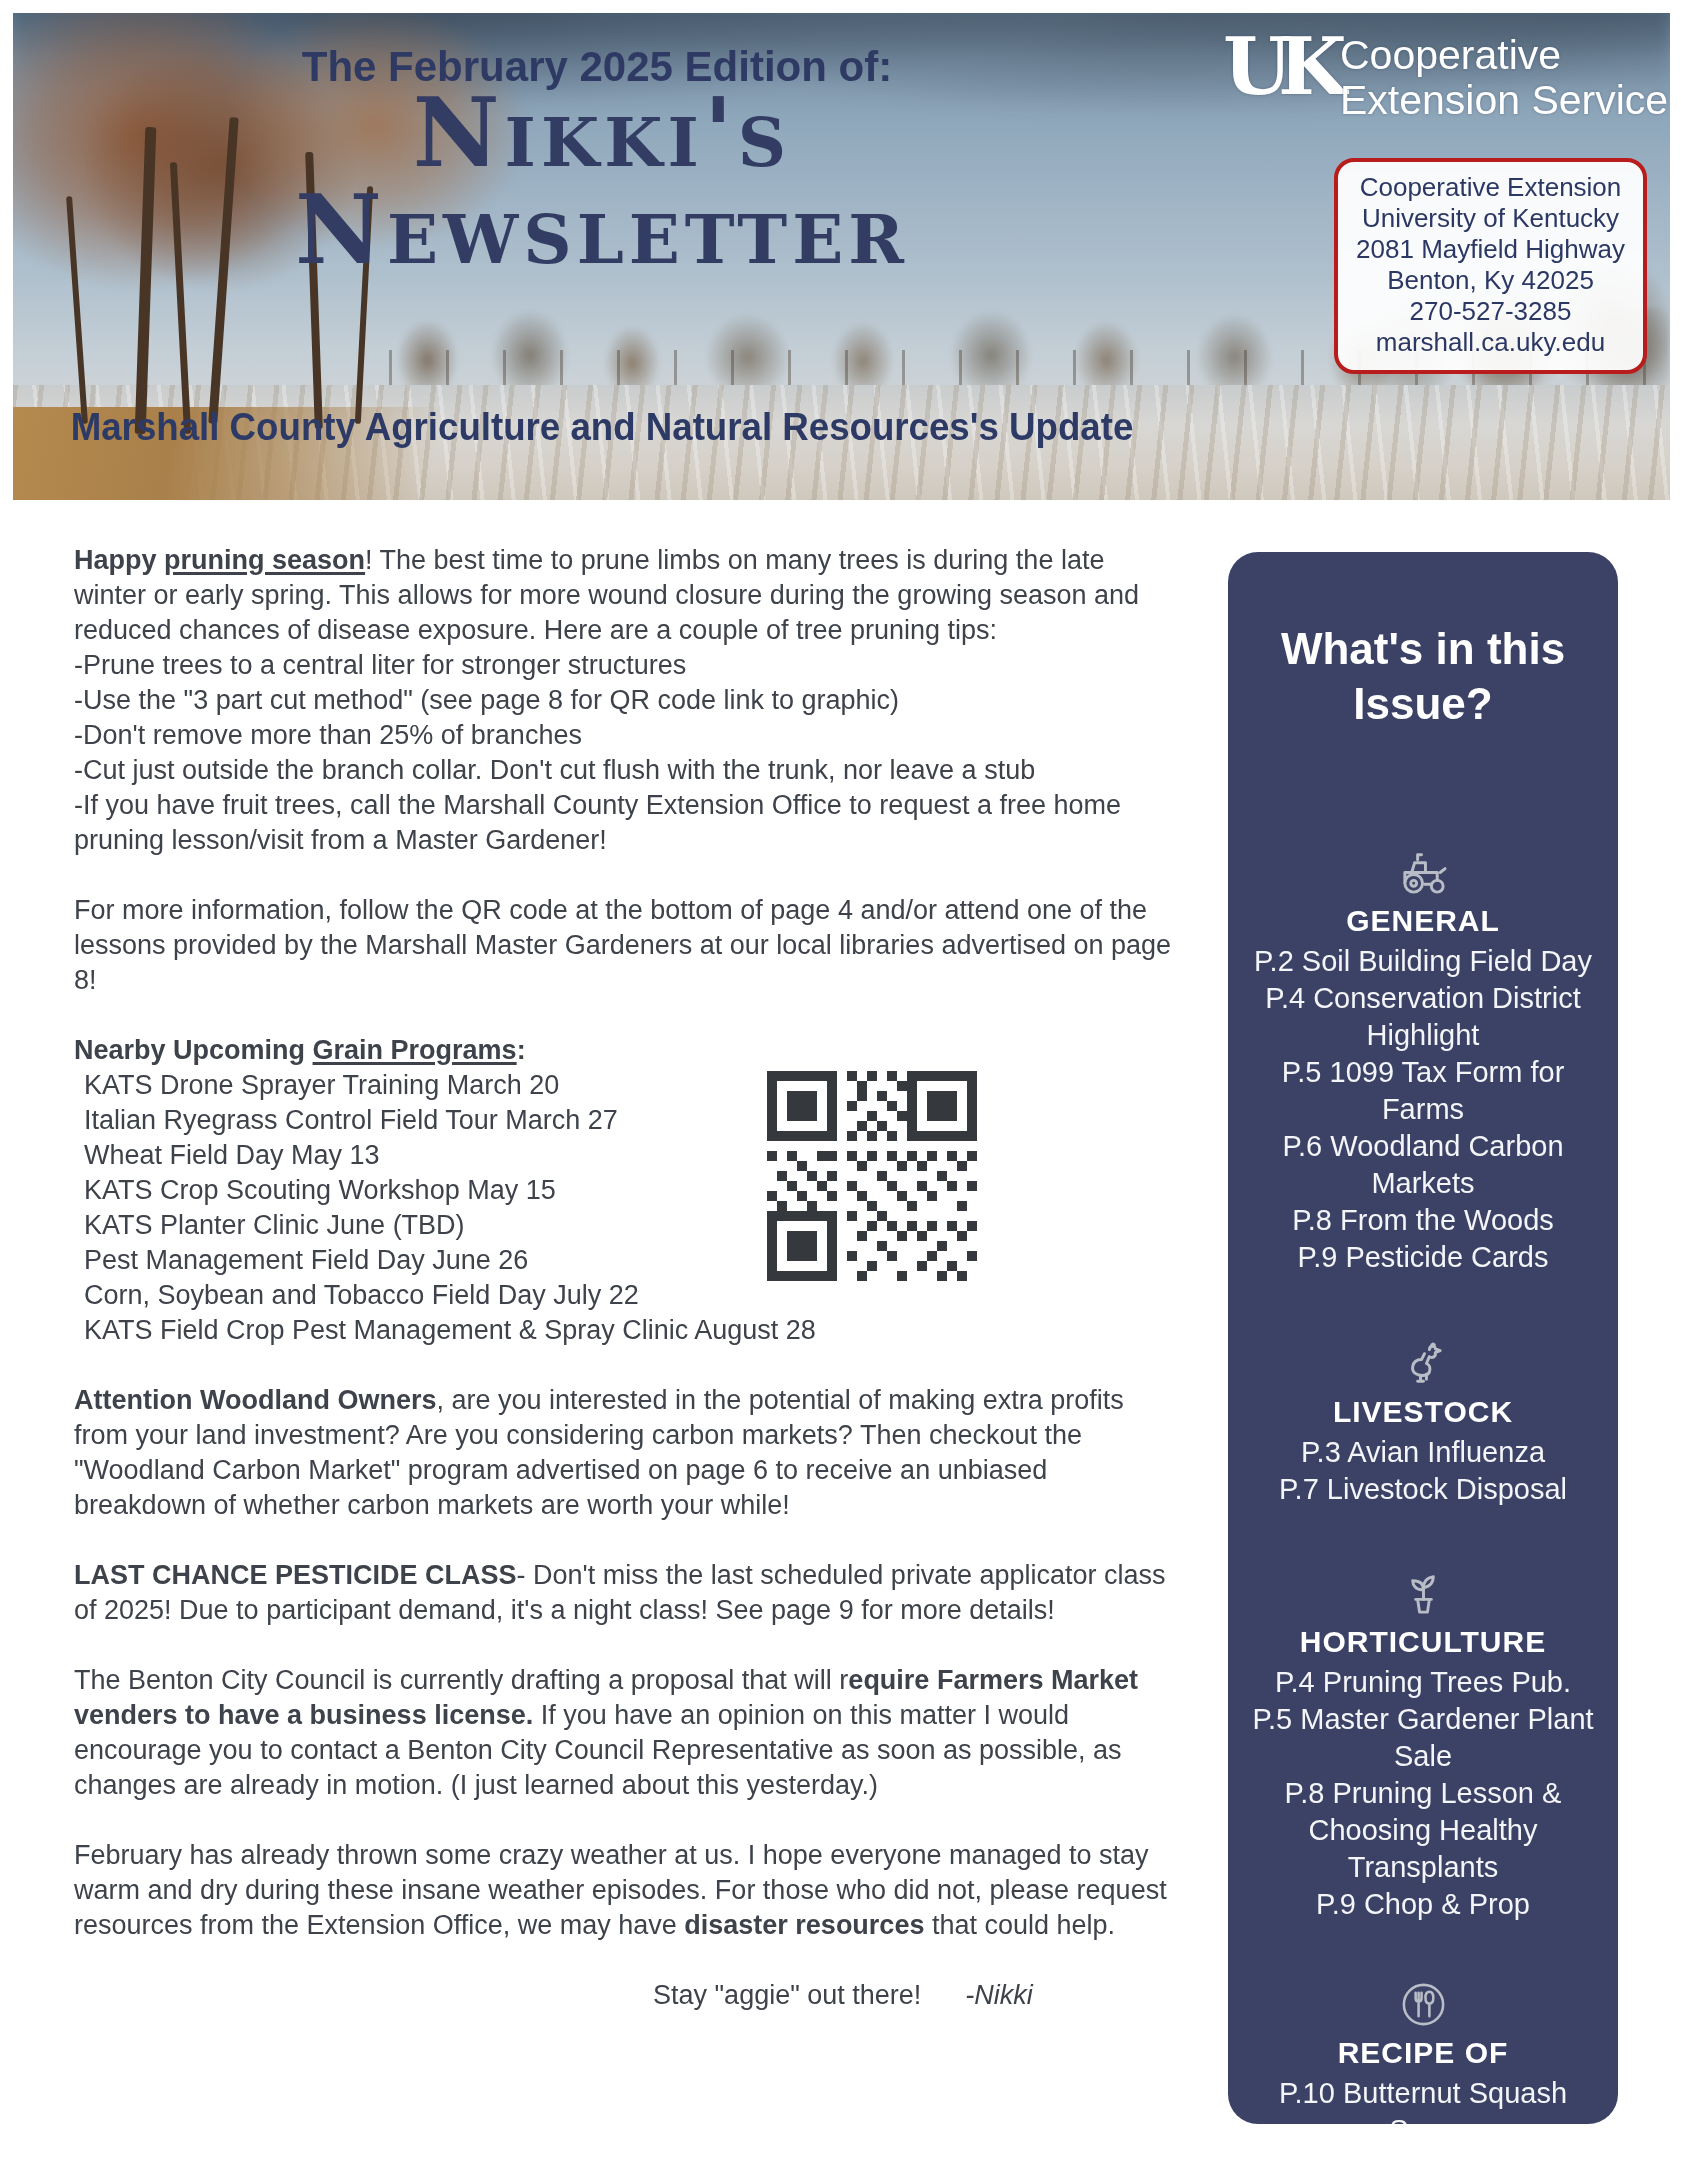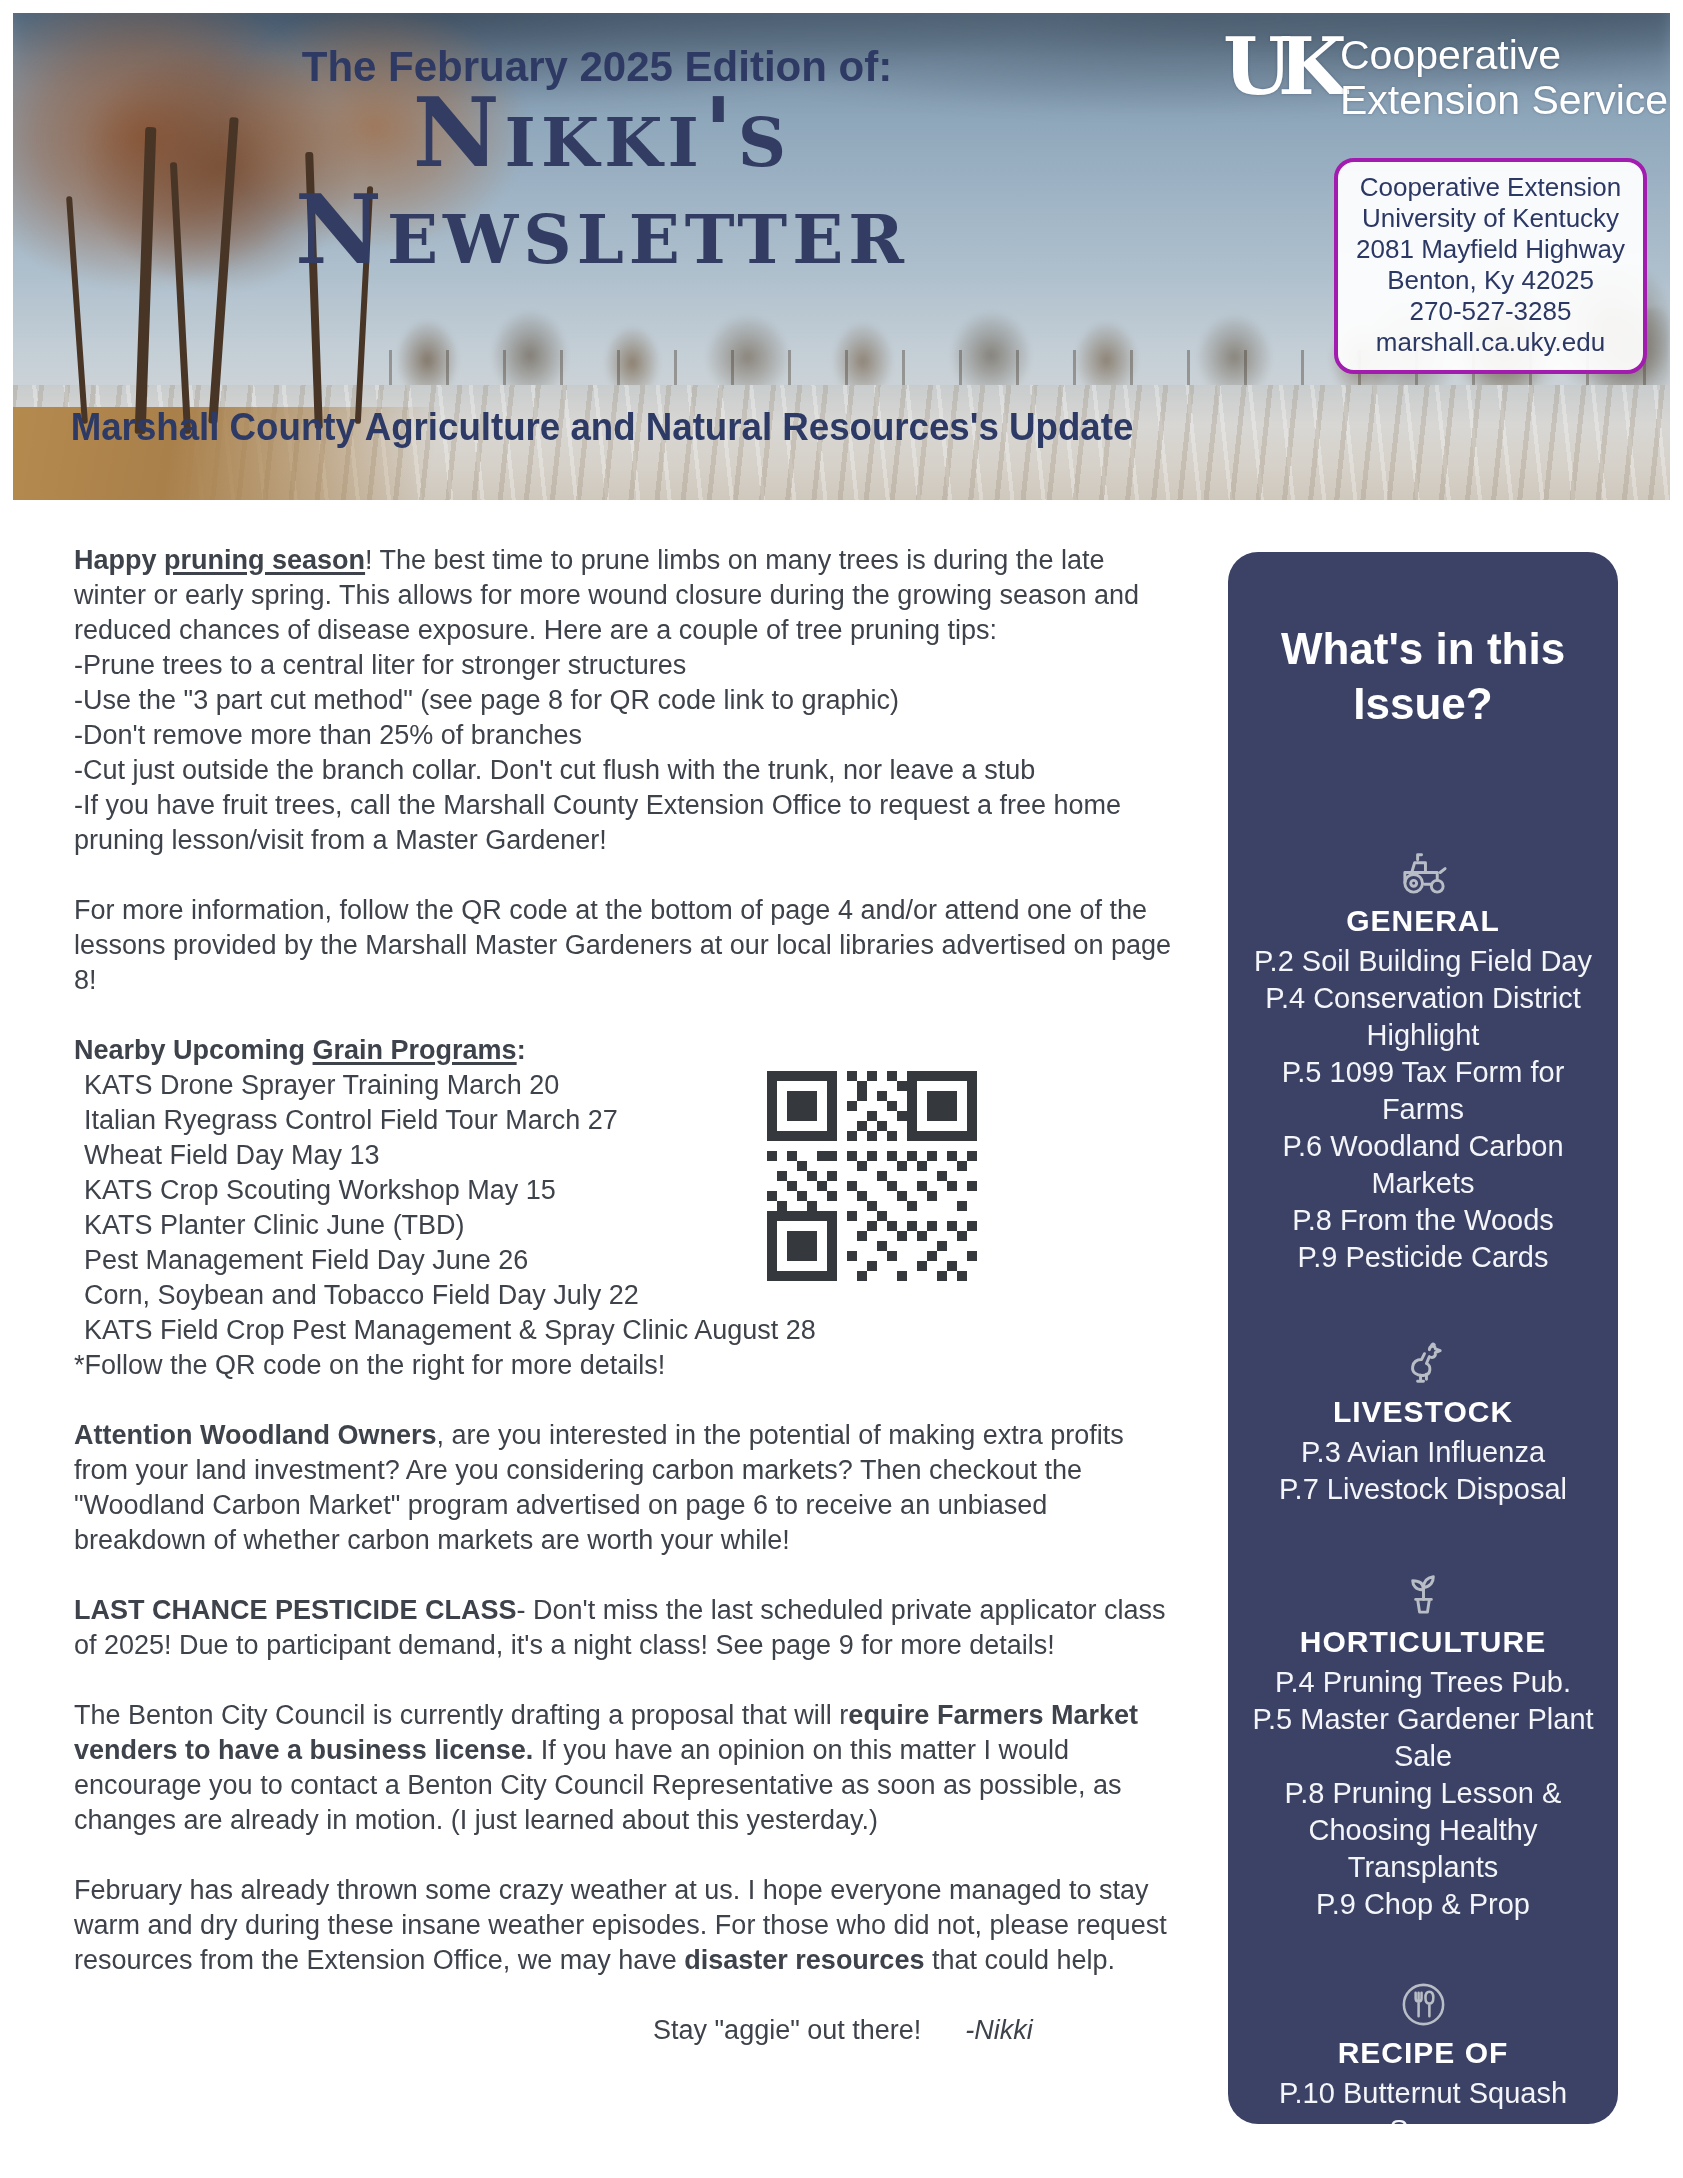--- a/index.html
+++ b/index.html
@@ -62,21 +62,21 @@
   .subtitle{position:absolute;left:0;top:392px;width:1178px;text-align:center;
     font-size:39px;line-height:44px;font-weight:700;color:#2d3a66;
     transform:scaleX(.94);transform-origin:50% 50%;}
 
   .uk-brand{position:absolute;left:1210px;top:14px;display:flex;color:#ffffff;}
   .uk-mark{font-family:"DejaVu Serif",serif;font-weight:700;font-size:79px;line-height:79px;
     letter-spacing:-14px;text-shadow:0 0 3px rgba(44,62,92,.45);width:117px;}
   .org{font-family:Liberation Sans, sans-serif;font-size:41px;line-height:45px;margin-top:6px;
     text-shadow:0 0 3px rgba(44,62,92,.4);}
   .addr{position:absolute;left:1321px;top:145px;width:297px;background:rgba(255,255,255,.93);
-    border:4px solid #a21caf;border-radius:20px;padding:10px 4px 12px 4px;text-align:center;
+    border:4px solid #b91c1c;border-radius:20px;padding:10px 4px 12px 4px;text-align:center;
     color:#2c3864;font-size:26px;line-height:31px;}
 
   
   .article{position:absolute;left:74px;top:543px;width:1109px;color:#3e424a;
     font-size:27px;line-height:35px;}
   .para{margin:0 0 35px 0;}
   .b{font-weight:700;}
   .u{text-decoration:underline;text-decoration-thickness:2.5px;text-underline-offset:3px;}
   .grain{position:relative;margin-bottom:35px;}
   .events{padding-left:10px;}
@@ -166,21 +166,20 @@
       <div class="events">
           <div class="event-line">KATS Drone Sprayer Training March 20</div>
           <div class="event-line">Italian Ryegrass Control Field Tour March 27</div>
           <div class="event-line">Wheat Field Day May 13</div>
           <div class="event-line">KATS Crop Scouting Workshop May 15</div>
           <div class="event-line">KATS Planter Clinic June (TBD)</div>
           <div class="event-line">Pest Management Field Day June 26</div>
           <div class="event-line">Corn, Soybean and Tobacco Field Day July 22</div>
           <div class="event-line">KATS Field Crop Pest Management &amp; Spray Clinic August 28</div>
         </div>
-      <div>*Follow the QR code on the right for more details!</div>
 
       <svg class="qr" viewBox="0 0 21 21" shape-rendering="crispEdges">
         <rect x="0" y="0" width="21" height="21" fill="#ffffff"></rect>
         <g fill="#35383d">
           <rect x="0" y="0" width="7" height="7"></rect>
             <rect x="14" y="0" width="7" height="7"></rect>
             <rect x="0" y="14" width="7" height="7"></rect>
         </g>
         <g fill="#ffffff">
           <rect x="1" y="1" width="5" height="5"></rect>

